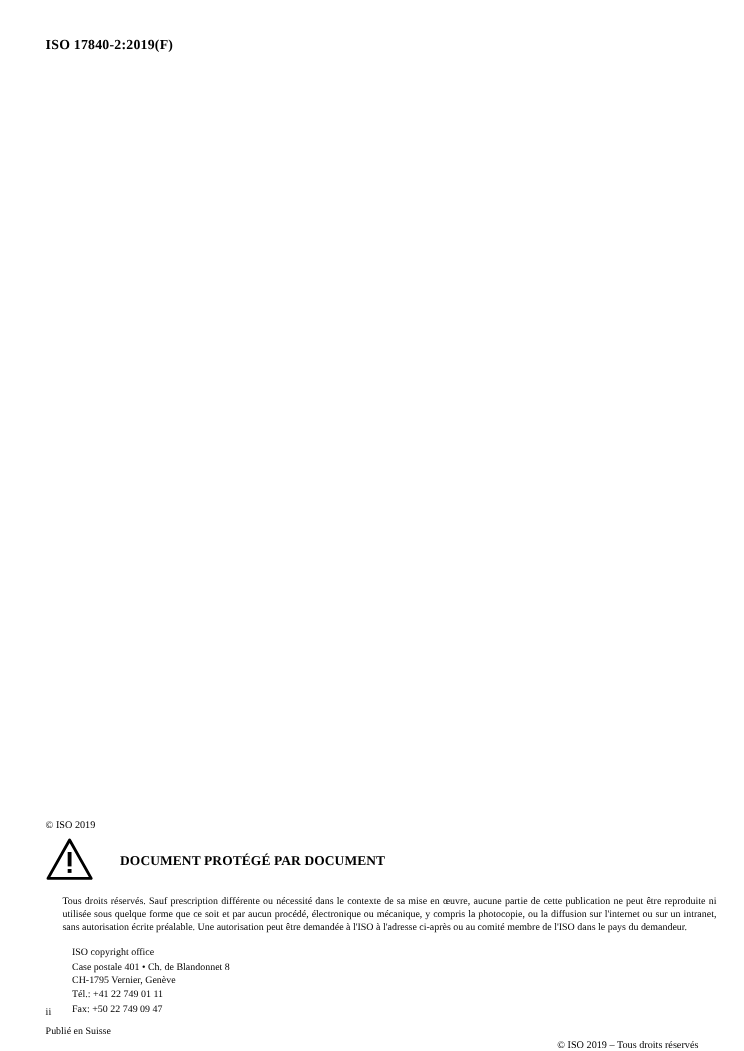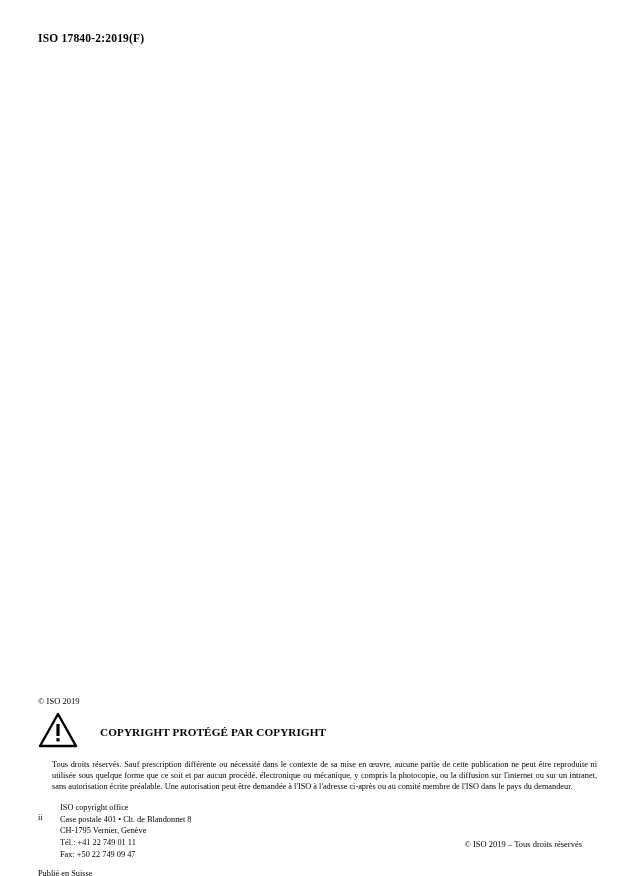--- a/index.html
+++ b/index.html
@@ -32,21 +32,21 @@
     letter-spacing: 0.2px;
   }
   .copyright-block {
     position: absolute;
     left: 38px;
     top: 678px;
     width: 545px;
   }
   .copyright-line {
     font-size: 8.5px;
-    margin: 18px 0 6px 0;
+    margin: 4px 0 6px 0;
   }
   .warn-row {
     position: relative;
     height: 40px;
     margin-top: 6px;
     margin-bottom: 8px;
   }
   .warn-icon {
     position: absolute;
     left: 0;
@@ -78,21 +78,21 @@
     white-space: pre;
   }
   .published {
     font-size: 8.3px;
     margin-top: 8px;
   }
   .footer {
     position: absolute;
     left: 38px;
     right: 38px;
-    top: 812px;
+    top: 838px;
     font-size: 8.5px;
     display: flex;
     justify-content: space-between;
     align-items: flex-start;
     gap: 48px;
   }
   .footer-right {
     text-align: right;
     margin-top: 27px;
   }
@@ -109,21 +109,21 @@
     <p class="copyright-line">©  ISO 2019</p>
 
     <div class="warn-row">
       <span class="warn-icon">
         <svg width="40" height="36" viewBox="0 0 40 36" xmlns="http://www.w3.org/2000/svg">
           <polygon points="20,2 38,34 2,34" fill="none" stroke="#000000" stroke-width="2.4" stroke-linejoin="round"></polygon>
           <rect x="18.4" y="12" width="3.2" height="12" fill="#000000"></rect>
           <rect x="18.4" y="26.2" width="3.2" height="3.2" fill="#000000"></rect>
         </svg>
       </span>
-      <span class="warn-title">COPYRIGHT PROTÉGÉ PAR COPYRIGHT</span>
+      <span class="warn-title">DOCUMENT PROTÉGÉ PAR DOCUMENT</span>
     </div>
 
     <p class="legal-para">Tous droits réservés. Sauf prescription différente ou nécessité dans le contexte de sa mise en œuvre, aucune partie de cette publication ne peut être reproduite ni utilisée sous quelque forme que ce soit et par aucun procédé, électronique ou mécanique, y compris la photocopie, ou la diffusion sur l'internet ou sur un intranet, sans autorisation écrite préalable. Une autorisation peut être demandée à l'ISO à l'adresse ci-après ou au comité membre de l'ISO dans le pays du demandeur.</p>
 
     <div class="address-block">
       <div>ISO copyright office</div>
       <div>Case postale 401 • Ch. de Blandonnet 8</div>
       <div>CH-1795 Vernier, Genève</div>
       <div>Tél.: +41 22 749 01 11</div>
       <div>Fax: +50 22 749 09 47</div>

